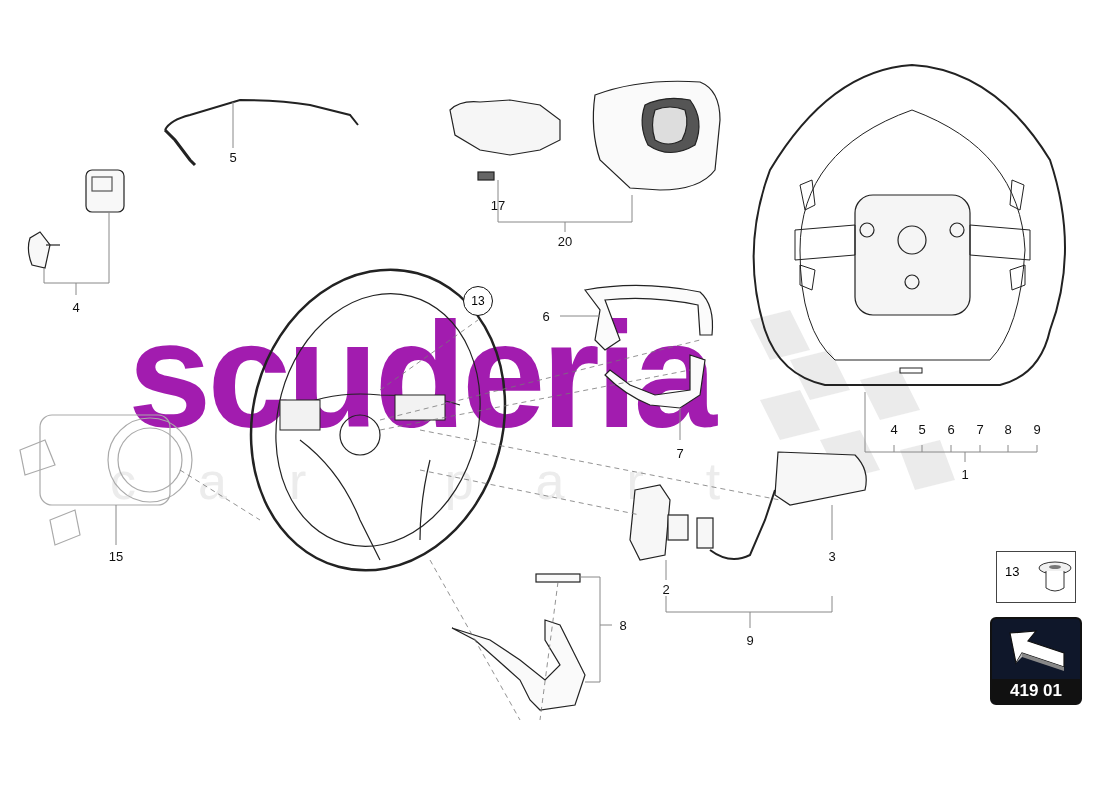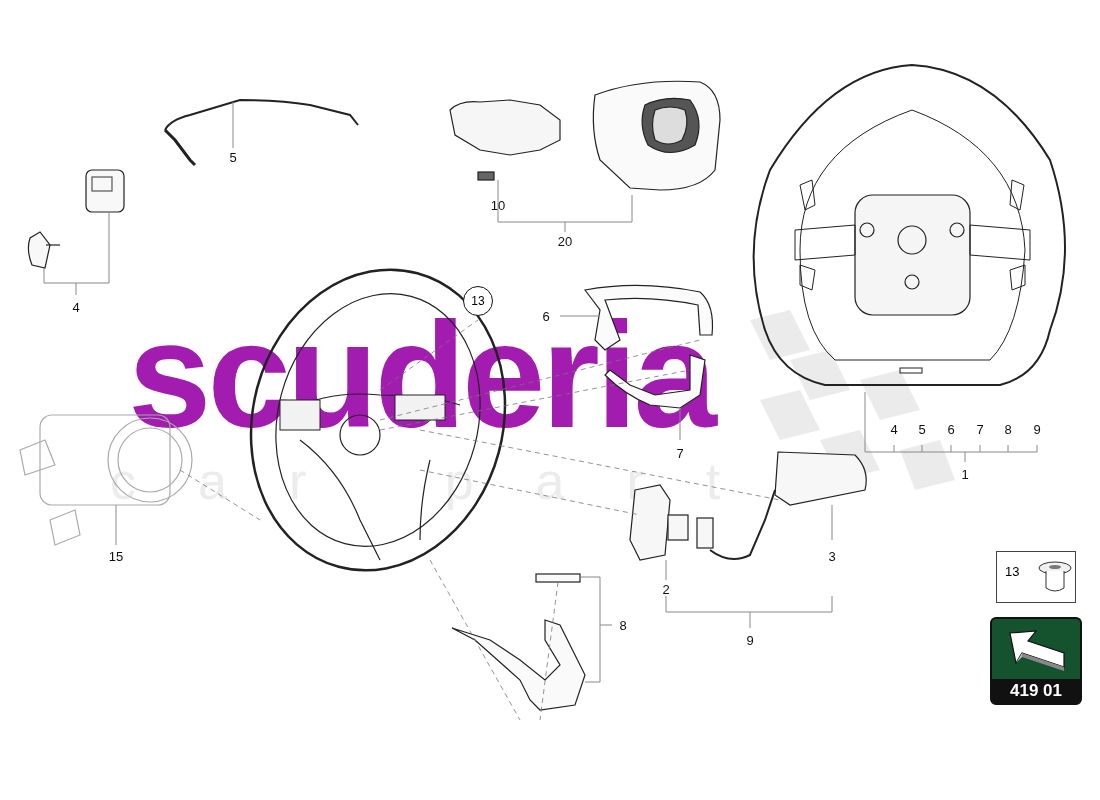--- a/index.html
+++ b/index.html
@@ -14,21 +14,21 @@
     svg.drawing { position: absolute; left: 0; top: 0; z-index: 1; }
     .label { position: absolute; font-size: 13px; color: #111; z-index: 2; line-height: 1;
              transform: translate(-50%, -50%); }
     .circle-label { position: absolute; width: 30px; height: 30px; border: 1.5px solid #111; border-radius: 50%;
                     display: flex; align-items: center; justify-content: center; font-size: 12px; z-index: 2;
                     box-sizing: border-box; background: #fff; }
     .inset13 { position: absolute; left: 996px; top: 551px; width: 80px; height: 52px; border: 1px solid #444;
                background: #fff; z-index: 2; box-sizing: border-box; }
     .inset13 .num { position: absolute; left: 8px; top: 12px; font-size: 13px; }
     .ref-box { position: absolute; left: 990px; top: 617px; width: 92px; height: 88px; border: 2px solid #111;
-               border-radius: 6px; overflow: hidden; z-index: 2; background: #14532d; box-sizing: border-box; }
+               border-radius: 6px; overflow: hidden; z-index: 2; background: #0f172a; box-sizing: border-box; }
     .ref-box .ref-code { position: absolute; left: 0; right: 0; bottom: 0; height: 24px; background: #111; color: #fff;
                          font-weight: bold; font-size: 17px; text-align: center; line-height: 24px; }
   </style>
 </head>
 <body>
 
 <div class="canvas">
 
   <div class="watermark-main">scuderia</div>
   <div class="watermark-sub">car parts</div>
@@ -148,21 +148,21 @@
       <line x1="420" y1="470" x2="640" y2="515"></line>
       <line x1="180" y1="470" x2="260" y2="520"></line>
       <line x1="380" y1="390" x2="478" y2="320"></line>
       <line x1="430" y1="560" x2="520" y2="720"></line>
       <line x1="558" y1="582" x2="540" y2="720"></line>
     </g>
   </svg>
 
   <span class="label" style="left:233px;top:157px">5</span>
   <span class="label" style="left:76px;top:307px">4</span>
-  <span class="label" style="left:498px;top:205px">10</span>
+  <span class="label" style="left:498px;top:205px">17</span>
   <span class="label" style="left:565px;top:241px">20</span>
   <span class="label" style="left:546px;top:316px">6</span>
   <span class="label" style="left:680px;top:453px">7</span>
   <span class="label" style="left:116px;top:556px">15</span>
   <span class="label" style="left:666px;top:589px">2</span>
   <span class="label" style="left:832px;top:556px">3</span>
   <span class="label" style="left:750px;top:640px">9</span>
   <span class="label" style="left:623px;top:625px">8</span>
 
   <span class="label" style="left:894px;top:429px">4</span>

